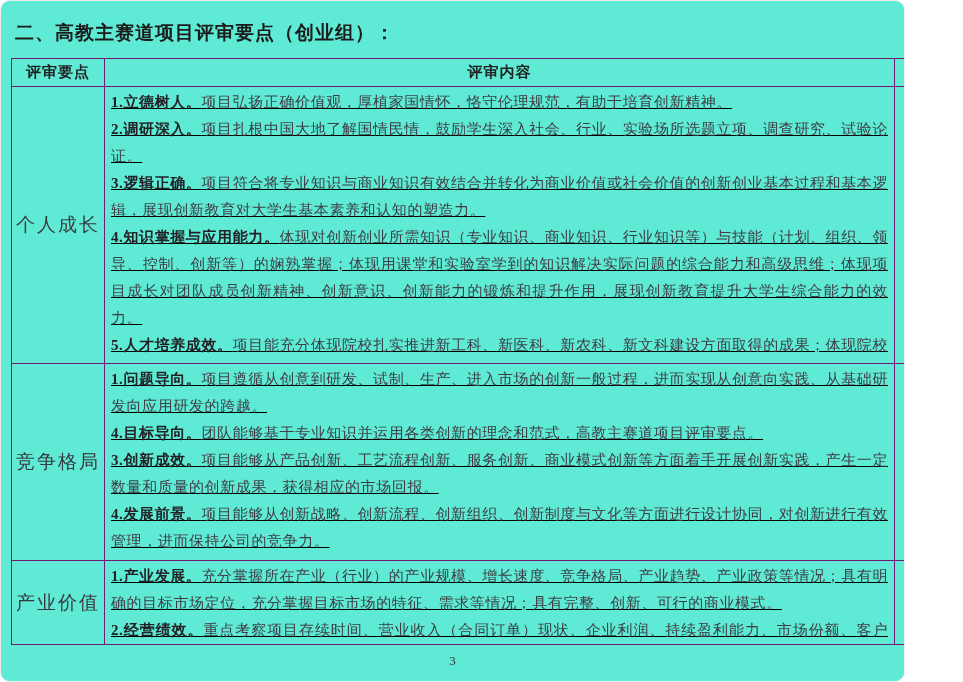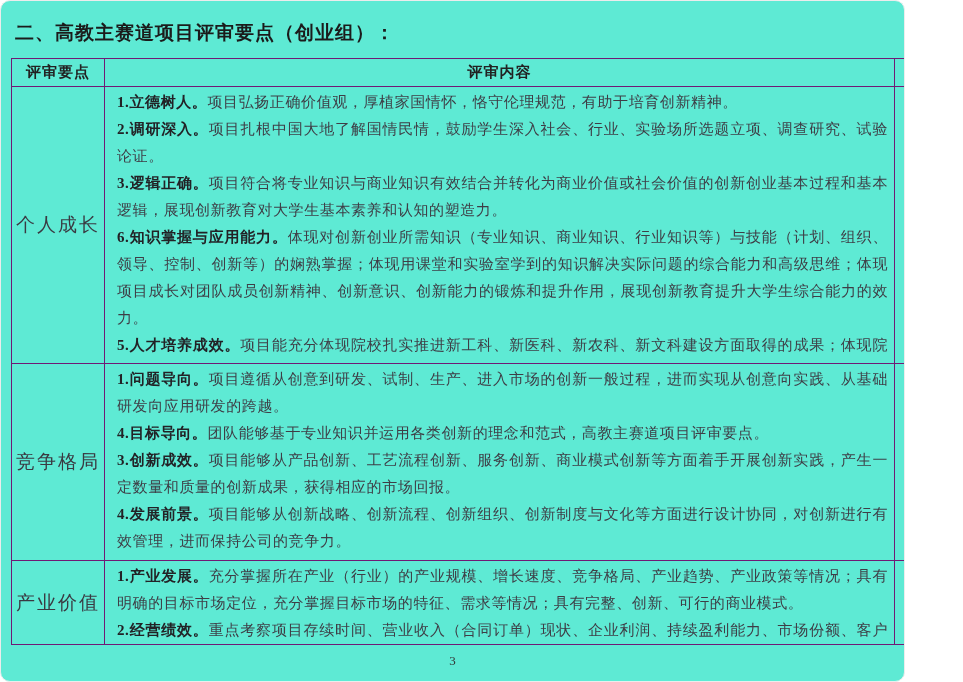--- a/index.html
+++ b/index.html
@@ -64,21 +64,22 @@
     letter-spacing: 2px;
   }
   td.score-cell {
     text-align: center;
     vertical-align: middle;
     font-size: 13px;
     color: #26262c;
   }
   td.content-cell {
     vertical-align: top;
-    padding: 2px 6px 0 12px;
+    padding: 2px 6px 0 6px;
+    text-decoration: underline;
   }
   .content-inner {
     overflow: hidden;
   }
   tr.r0 .content-inner { height: 274px; }
   tr.r1 .content-inner { height: 194px; }
   tr.r2 .content-inner { height: 81px; }
   .content-inner p {
     margin: 0;
     font-size: 15px;
@@ -127,21 +128,21 @@
       <span>个人成长</span>
     </td>
     <td class="content-cell">
       <div class="content-inner">
   <p><b>1.立德树人。</b><span>项目弘扬正确价值观，厚植家国情怀，恪守伦理规范，有助于培育创新精神。</span></p>
 
   <p><b>2.调研深入。</b><span>项目扎根中国大地了解国情民情，鼓励学生深入社会、行业、实验场所选题立项、调查研究、试验论证。</span></p>
 
   <p><b>3.逻辑正确。</b><span>项目符合将专业知识与商业知识有效结合并转化为商业价值或社会价值的创新创业基本过程和基本逻辑，展现创新教育对大学生基本素养和认知的塑造力。</span></p>
 
-  <p><b>6.知识掌握与应用能力。</b><span>体现对创新创业所需知识（专业知识、商业知识、行业知识等）与技能（计划、组织、领导、控制、创新等）的娴熟掌握；体现用课堂和实验室学到的知识解决实际问题的综合能力和高级思维；体现项目成长对团队成员创新精神、创新意识、创新能力的锻炼和提升作用，展现创新教育提升大学生综合能力的效力。</span></p>
+  <p><b>4.知识掌握与应用能力。</b><span>体现对创新创业所需知识（专业知识、商业知识、行业知识等）与技能（计划、组织、领导、控制、创新等）的娴熟掌握；体现用课堂和实验室学到的知识解决实际问题的综合能力和高级思维；体现项目成长对团队成员创新精神、创新意识、创新能力的锻炼和提升作用，展现创新教育提升大学生综合能力的效力。</span></p>
 
   <p><b>5.人才培养成效。</b><span>项目能充分体现院校扎实推进新工科、新医科、新农科、新文科建设方面取得的成果；体现院校在项目的培育、孵化等方面的支持情况；体现产教融合、科教融汇、多学科交叉、专创融合、产学研协同创新等模式在项目的产生与执行中的重要作用。</span></p>
 </div>
     </td>
     <td class="score-cell">
       <span>25</span>
     </td>
   </tr>
 
   <tr class="r1">

